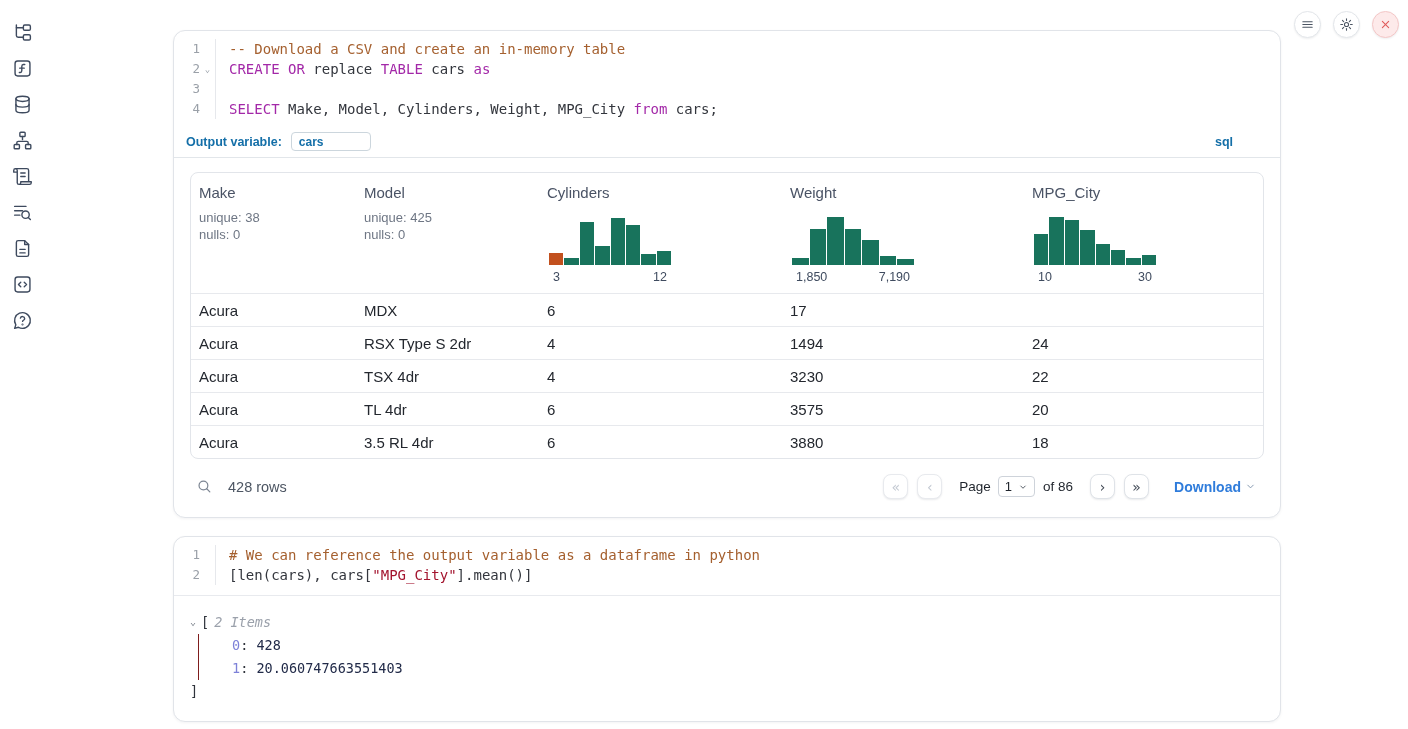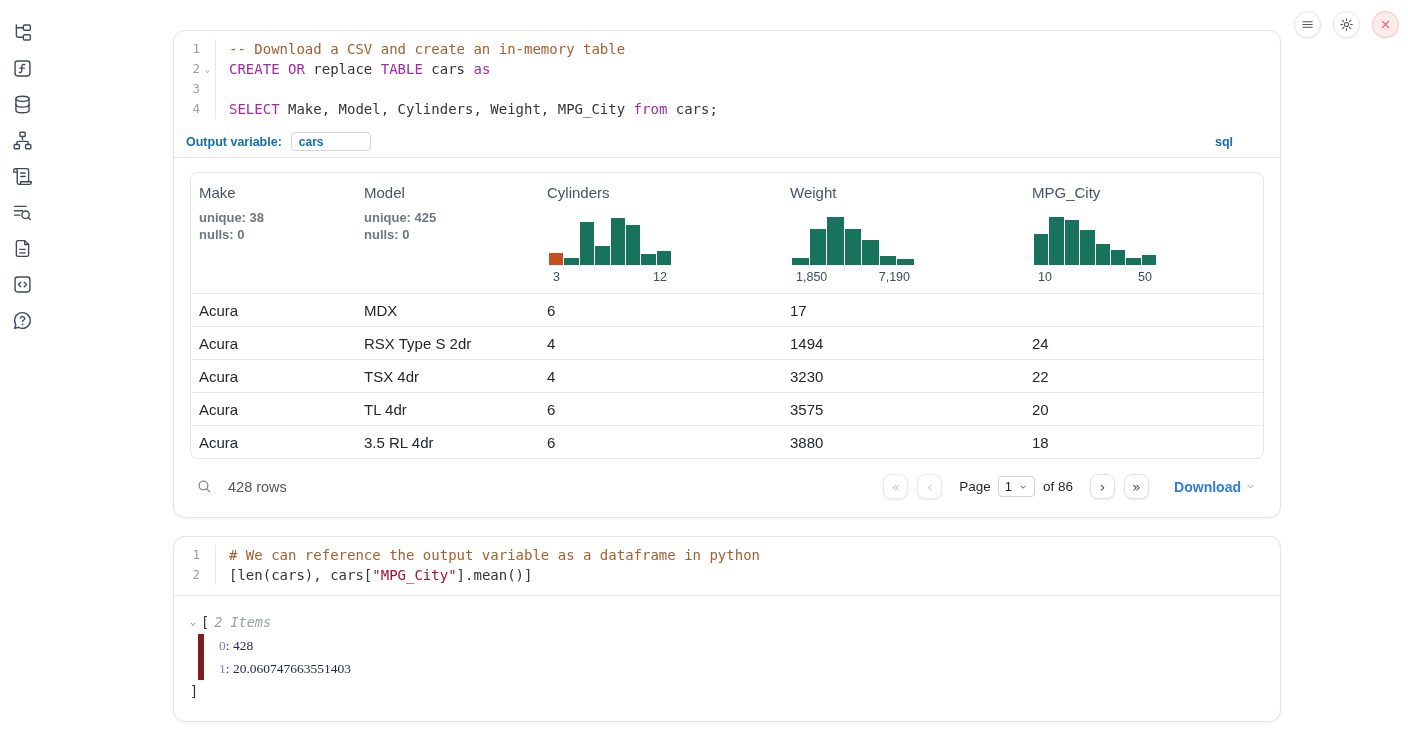--- a/index.html
+++ b/index.html
@@ -39,21 +39,21 @@
   .ovar-label { font-size:12.5px; font-weight:bold; color:#146fa8; }
   .ovar-input { width:80px; height:19px; border:1px solid #ccd6dd; border-radius:4px; padding:0 7px; font-size:12px; font-weight:bold; color:#146fa8; font-family:"Liberation Sans",sans-serif; outline:none; }
   .lang-badge { margin-left:auto; margin-right:33px; font-size:12.5px; font-weight:bold; color:#146fa8; }
 
   
   .table-section { padding:14px 16px 8px; }
   .data-table { border:1px solid #e2e5ea; border-radius:8px; overflow:hidden; }
   .thead, .tr { display:grid; grid-template-columns:165px 183px 243px 242px 1fr; }
   .th { padding:11px 8px 9px; cursor:pointer; }
   .th-name { font-size:15px; color:#4a5365; }
-  .th-stats { margin-top:9px; font-size:13px; color:#6e7684; line-height:16.5px;font-weight:bold; }
+  .th-stats { margin-top:9px; font-size:13px; color:#6e7684; line-height:16.5px; }
   .hist-block { margin-top:14px; margin-left:2px; width:122px; }
   .hist-bars { display:flex; align-items:flex-end; height:50px; gap:1px; }
   .bar { flex:1; background:#18735c; }
   .hist-labels { display:flex; justify-content:space-between; margin-top:5px; padding:0 4px; font-size:12.5px; color:#3f4b5f; }
   .tr { border-top:1px solid #e7e9ed; height:33px; align-items:center; }
   .td { padding:0 8px; font-size:15px; color:#23272e; }
 
   
   .table-footer { display:flex; align-items:center; padding:15px 8px 10px 6px; }
   .search-btn { background:none; border:none; cursor:pointer; display:flex; }
@@ -69,21 +69,21 @@
   .of-label { margin:0 17px 0 8px; font-size:13.5px; color:#1f242c; }
   .next-group { margin-left:0; }
   .download { margin-left:25px; display:flex; align-items:center; gap:4px; font-size:14px; color:#2f7cdb; cursor:pointer; background:none; border:none; font-family:"Liberation Sans",sans-serif;font-weight:bold; }
   .download svg { width:11px; height:11px; stroke:#7d92ab; fill:none; stroke-width:2; stroke-linecap:round; }
 
   
   .py-output { border-top:1px solid #e8eaee; padding:16px 16px 20px; font-family:"DejaVu Sans Mono",monospace; font-size:13.5px; color:#2f333b; }
   .tree-head { display:flex; align-items:center; gap:5px; line-height:20px; }
   .tree-caret { font-size:10px; color:#6f7680; cursor:pointer; }
   .tree-items-label { color:#9ba1ab; font-style:italic; }
-  .tree-body { margin-left:8px; border-left:6px solid #7f1d1d; padding-left:15px; margin-top:2px; margin-bottom:1px;font-family:Liberation Serif, serif; }
+  .tree-body { margin-left:8px; border-left:1px solid #7f1d1d; padding-left:33px; margin-top:2px; margin-bottom:1px; }
   .entry { line-height:23px; }
   .entry .key { color:#7d81d8; }
   .entry .val { color:#222b49; }
   .tree-close { line-height:20px; }
 </style>
 </head>
 <body>
 
 <nav class="sidebar" id="sidebar">
     <button class="side-btn">
@@ -288,21 +288,21 @@
                   <div class="bar" style="height: 48px;"></div>
                   <div class="bar" style="height: 45px;"></div>
                   <div class="bar" style="height: 35px;"></div>
                   <div class="bar" style="height: 21px;"></div>
                   <div class="bar" style="height: 15px;"></div>
                   <div class="bar" style="height: 7px;"></div>
                   <div class="bar" style="height: 10px;"></div>
                 </div>
                 <div class="hist-labels">
                   <span>10</span>
-                  <span>50</span>
+                  <span>30</span>
                 </div>
               </div>
             </div>
           </div>
         <div id="tbody">
             <div class="tr">
               <div class="td">Acura</div>
               <div class="td">MDX</div>
               <div class="td">6</div>
               <div class="td">17</div>

